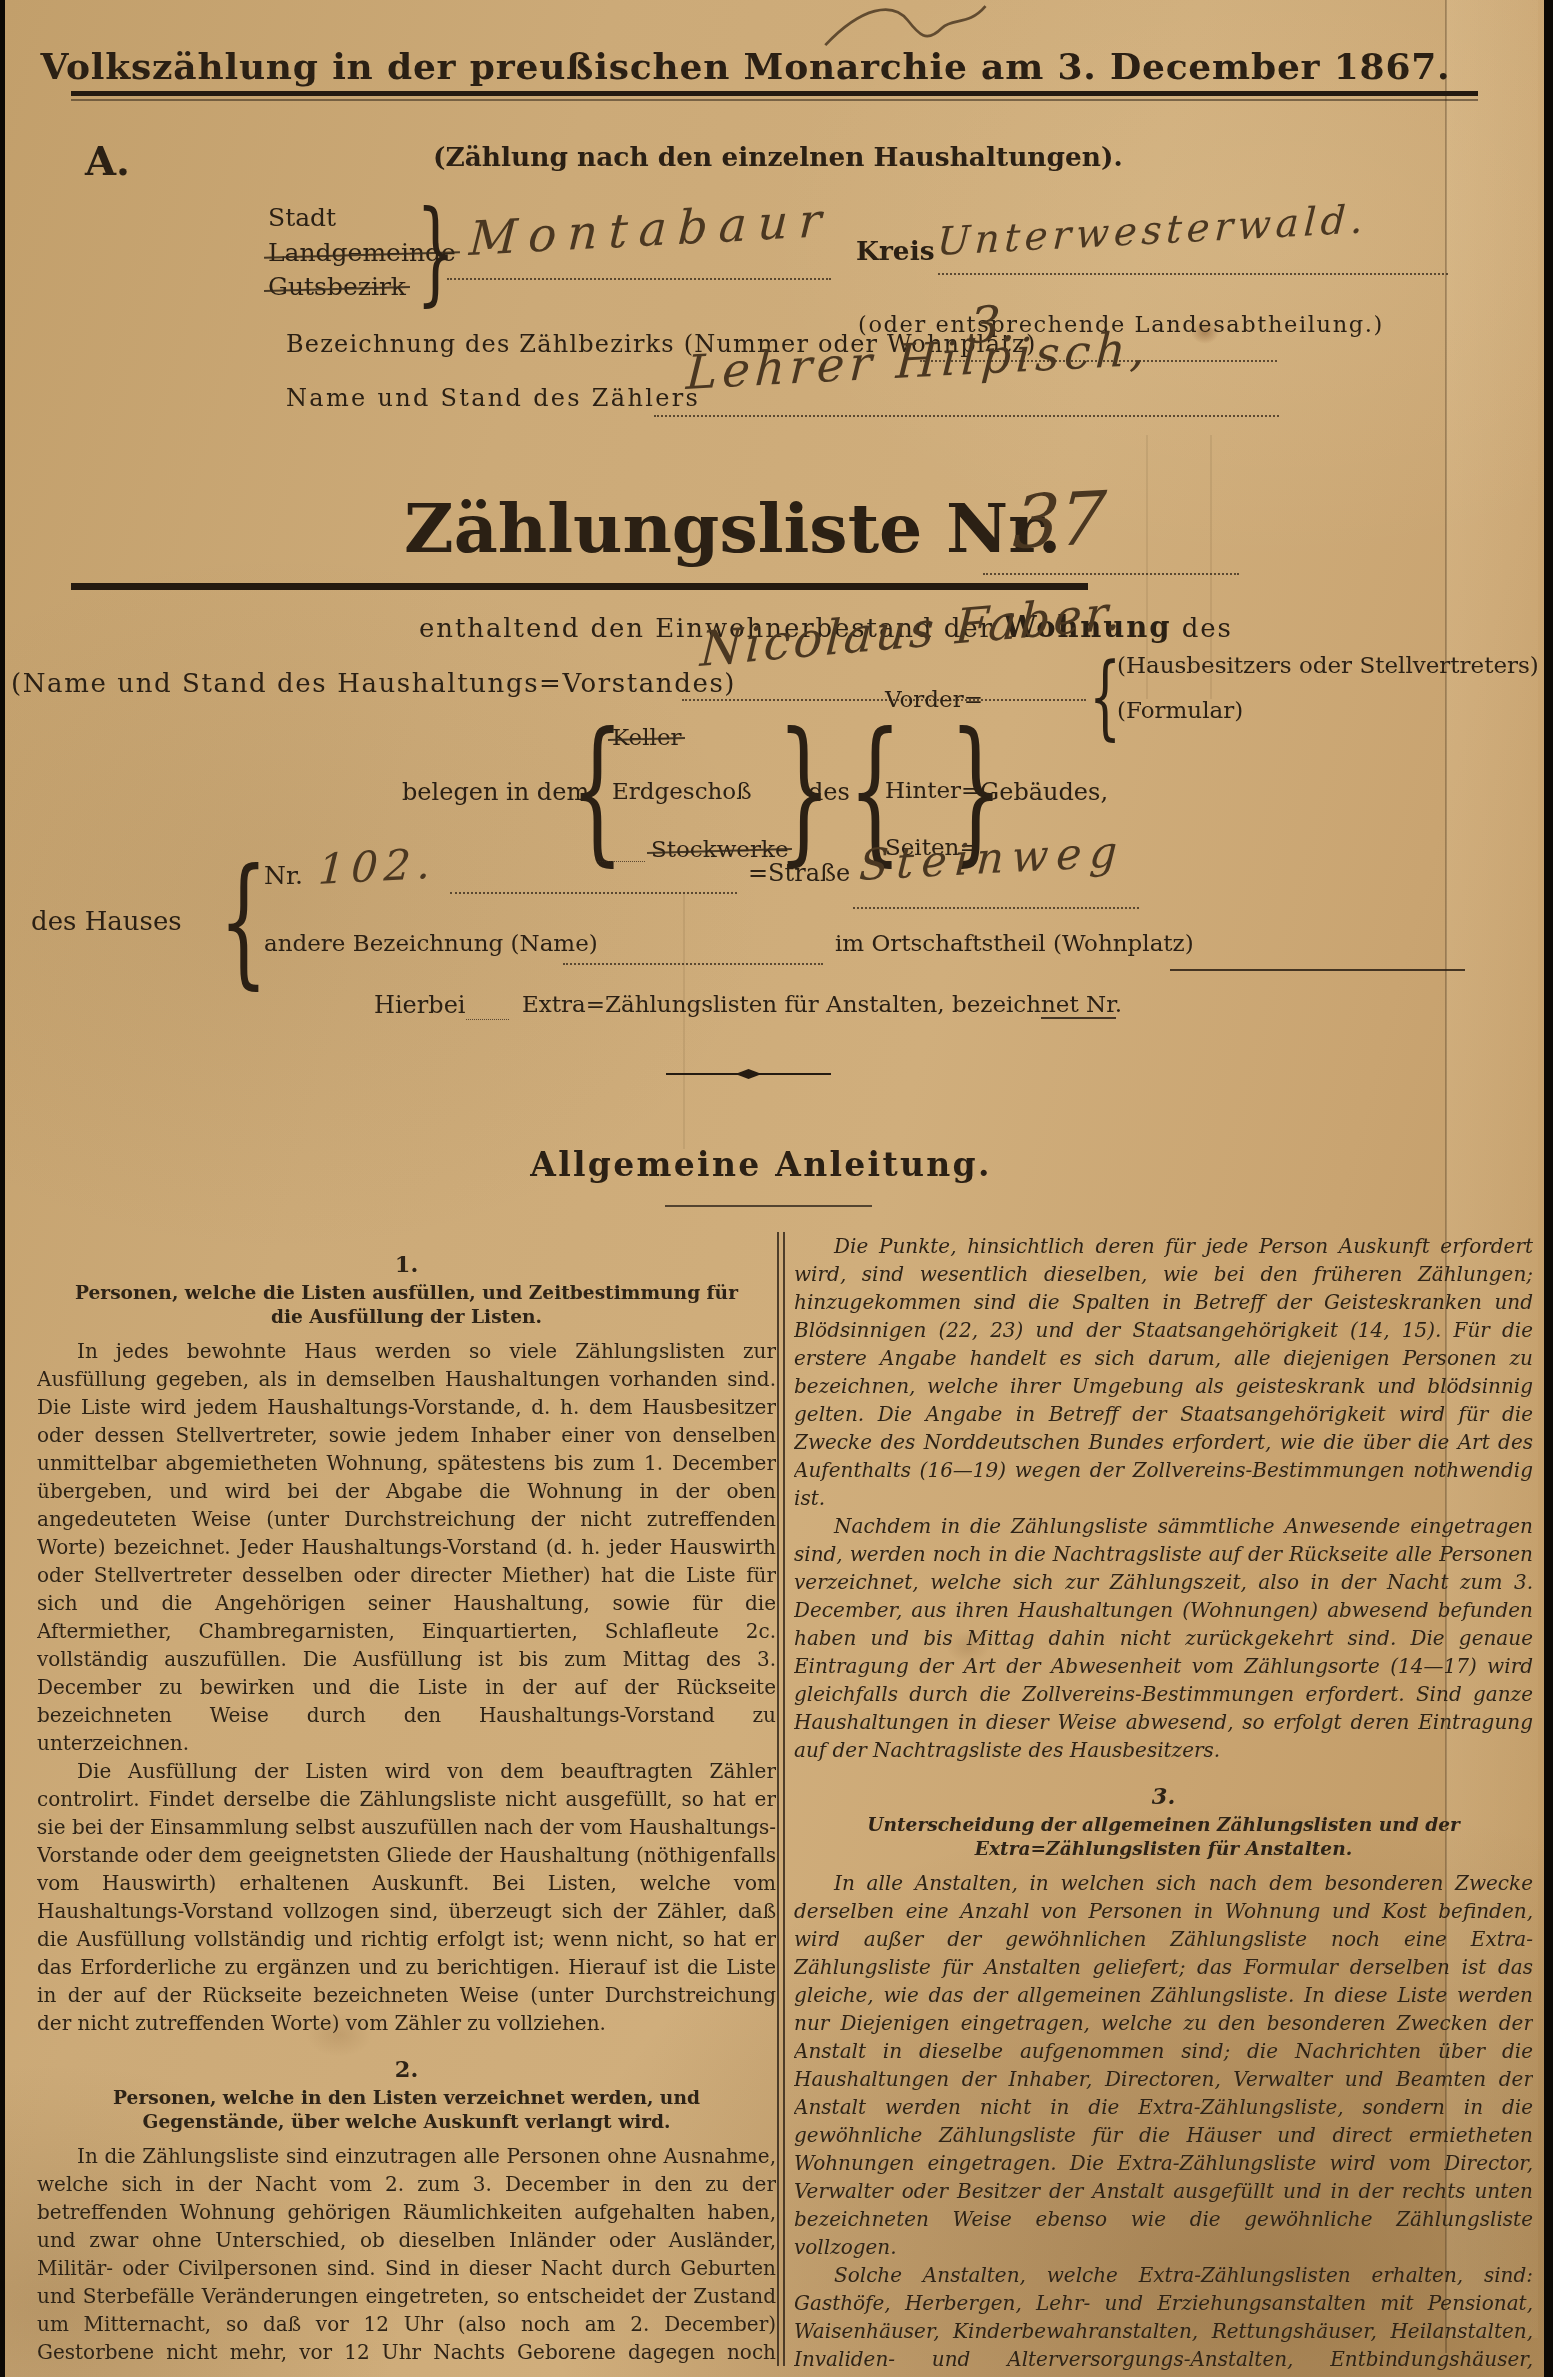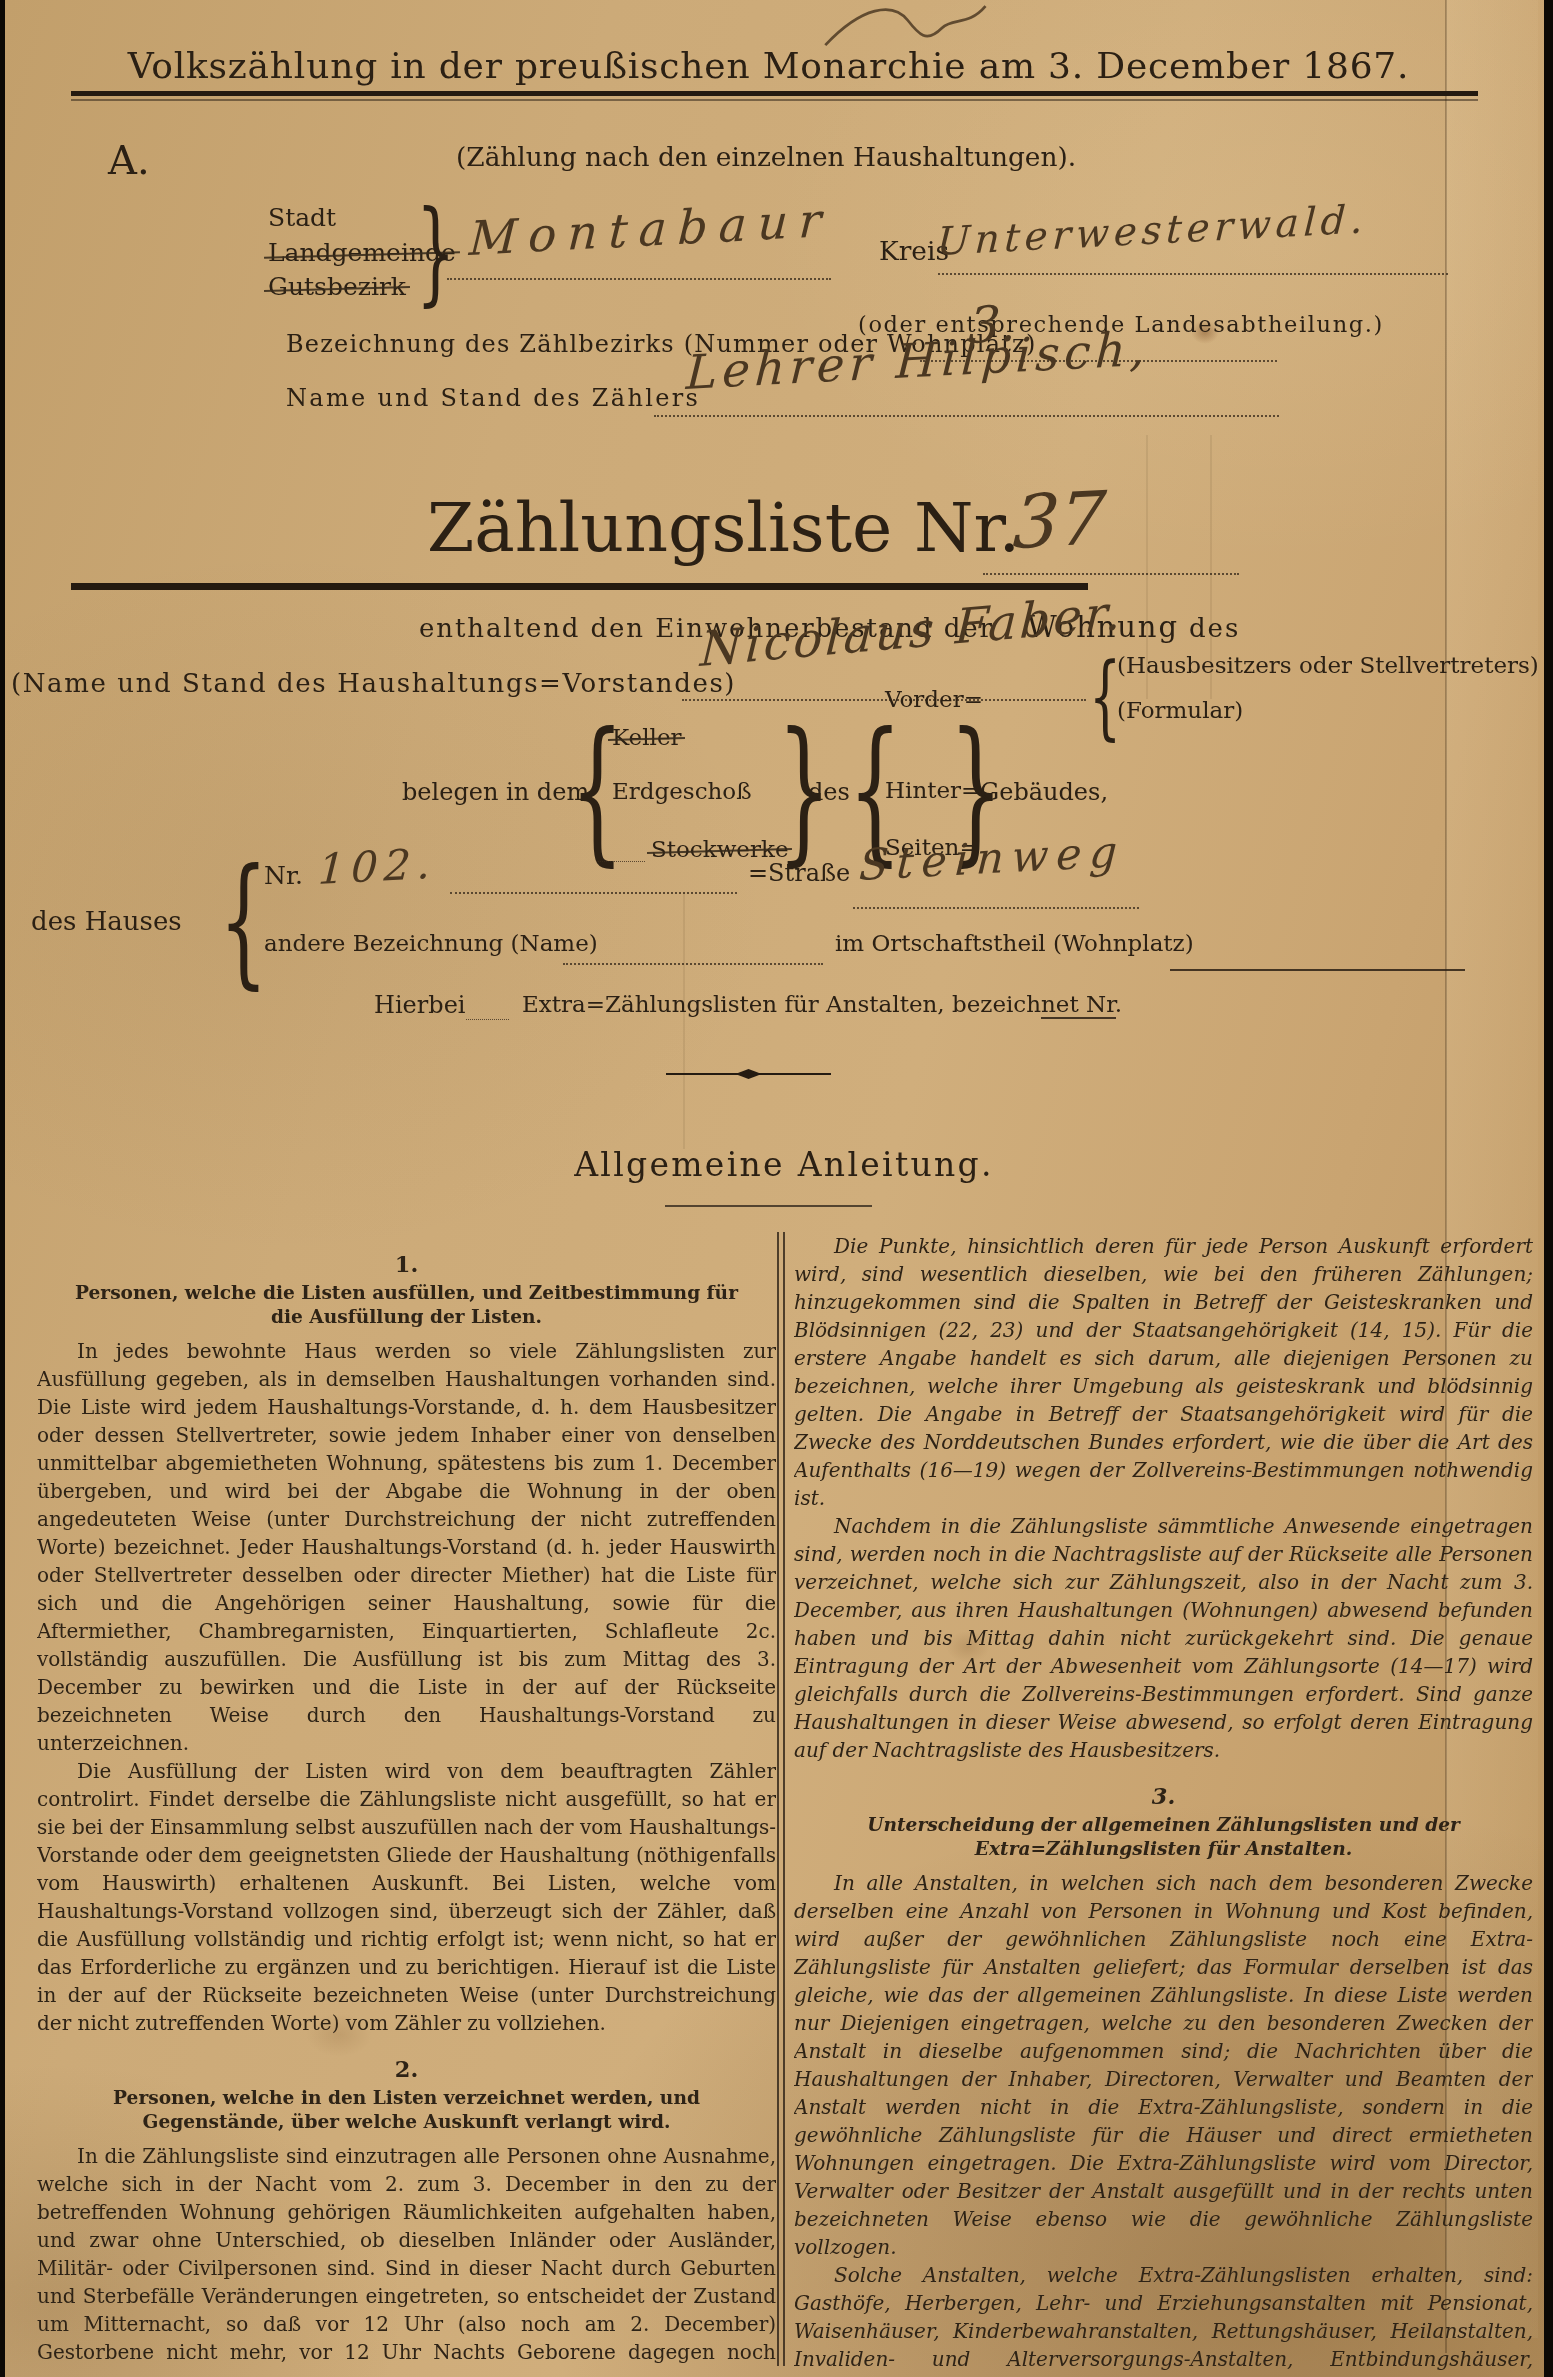--- a/index.html
+++ b/index.html
@@ -22,21 +22,21 @@
       1818 3000,1768 3022,1718 3004,1658 3028,1598 3012,1538 3032,1468 3018,1398 3038,1328 3022,
       1258 3040,1178 3026,1098 3044,1018 3030,938 3046,858 3032,778 3048,698 3034,618 3050,
       538 3036,458 3050,378 3038,298 3052,218 3040,148 3054,108 3032,84 3050,54 3006,28 3030,0 3004);
   }
   .content{position:absolute;z-index:2;left:0;top:0;width:1553px;height:2377px;}
   .crease{position:absolute;background:rgba(60,40,20,.32);width:1.6px;}
   .lightedge{position:absolute;background:linear-gradient(90deg,rgba(255,236,198,.14),rgba(255,236,198,.05));}
   .ghost{position:absolute;width:1.6px;background:rgba(80,55,25,.10);}
   
   .print{color:#2b2014;white-space:nowrap;}
-  .b{font-weight:normal;padding-left:23px;}
+  .b{font-weight:bold;}
   .center{text-align:center;}
   .rule{background:#241a10;}
   .dot{height:0;border-bottom:2.3px dotted rgba(58,44,28,.78);}
   .sol{height:1.6px;background:rgba(43,32,20,.85);}
   .brace{color:#2b2014;transform:scaleX(.55);transform-origin:left center;line-height:1;font-weight:400;}
   .strike{position:relative;display:inline-block;}
   .strike::after{content:"";position:absolute;left:-3.9px;right:-3.9px;top:54%;height:2.3px;
     background:rgba(55,42,26,.88);transform:rotate(-1.6deg);}
   
   .hand{font-style:italic;color:#4a3721;white-space:nowrap;transform:rotate(-3deg) skewX(-6deg);

